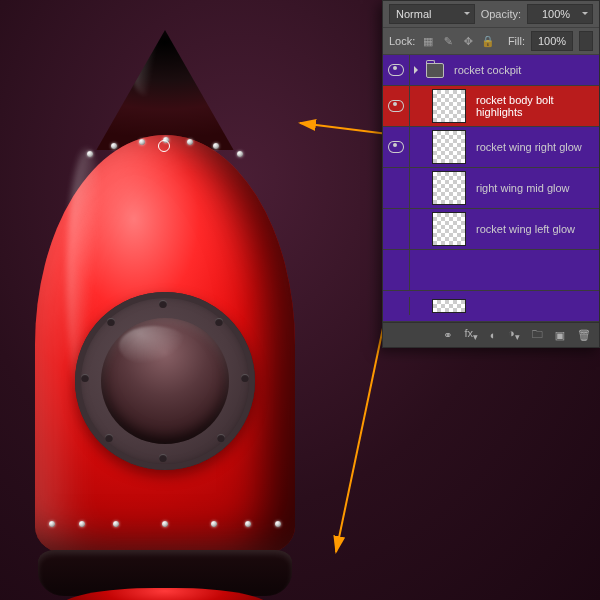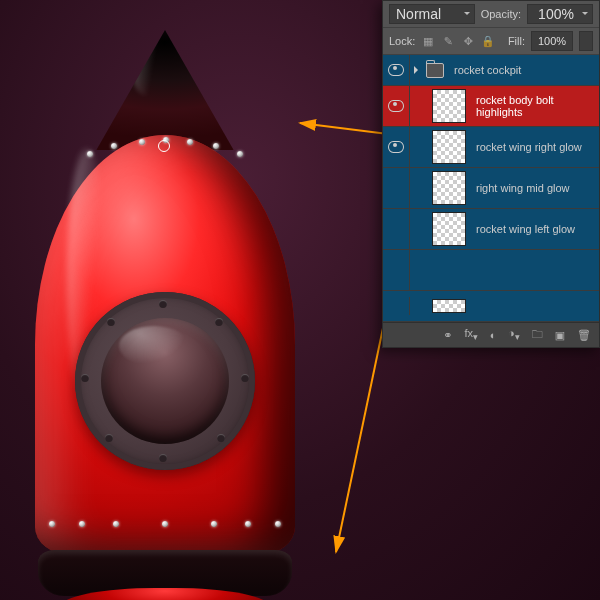--- a/index.html
+++ b/index.html
@@ -17,26 +17,26 @@
   .porthole .inner{position:absolute;top:26px;left:26px;right:26px;bottom:26px;border-radius:50%;background:radial-gradient(circle at 50% 28%,#886065 0%,#59383d 38%,#33181c 78%,#230e11 100%);box-shadow:inset 0 -6px 14px rgba(0,0,0,.7),inset 0 4px 10px rgba(255,255,255,.15)}
   .porthole .inner::before{content:"";position:absolute;top:8px;left:18px;width:70px;height:40px;border-radius:50%;background:radial-gradient(ellipse at 30% 20%,rgba(255,255,255,.35),transparent 65%);filter:blur(1px)}
   .pr{position:absolute;width:8px;height:8px;border-radius:50%;background:#2a2024;box-shadow:inset 0 1px 1px rgba(255,255,255,.25)}
   .base{position:absolute;top:520px;left:50%;transform:translateX(-50%);width:254px;height:46px;border-radius:16px 16px 26px 26px/12px 12px 24px 24px;background:linear-gradient(#1c0a0d,#0d0406);box-shadow:inset 0 4px 6px rgba(255,255,255,.1)}
   .engine{position:absolute;bottom:-18px;left:50%;transform:translateX(-50%);width:210px;height:30px;border-radius:50% 50% 40% 40%/70% 70% 40% 40%;background:radial-gradient(ellipse at 50% 10%,#ff3a3a 0%,#c40404 40%,#5a0000 100%)}
   .arrow{position:absolute;pointer-events:none}
   .wm{position:absolute;right:6px;color:rgba(255,255,255,.45);font:11px Arial;letter-spacing:.5px}
   
   .panel{position:absolute;top:0;right:0;width:216px;background:#535353;border:1px solid #2d2d2d;font-size:11px;box-shadow:-4px 4px 12px rgba(0,0,0,.5)}
   .row{display:flex;align-items:center;height:26px;border-bottom:1px solid #404040;padding:0 6px;gap:6px}
-  .drop{border:1px solid #323232;background:#3c3c3c;height:18px;display:flex;align-items:center;padding:0 14px 0 6px;font-size:14px;color:#ddd;position:relative}
+  .drop{border:1px solid #323232;background:#3c3c3c;height:18px;display:flex;align-items:center;padding:0 14px 0 6px;font-size:11px;color:#ddd;position:relative}
   .drop::after{content:"";position:absolute;right:4px;top:7px;border:3px solid transparent;border-top-color:#bbb}
   .numf{border:1px solid #323232;background:#3c3c3c;height:18px;width:40px;display:flex;align-items:center;justify-content:center;color:#ddd}
   .step{width:12px;height:18px;border:1px solid #323232;background:#3c3c3c}
   .lkico{opacity:.6;display:inline-flex;align-items:center;justify-content:center;width:14px;height:14px}
-  .lyr{display:flex;align-items:center;border-bottom:1px solid #3b3b3b;min-height:30px;background:#0c4a6e}
+  .lyr{display:flex;align-items:center;border-bottom:1px solid #3b3b3b;min-height:30px;background:#4c1d95}
   .lyr.sel{background:#b91c1c;color:#fff}
   .vis{width:26px;height:100%;display:flex;align-items:center;justify-content:center;border-right:1px solid #3b3b3b;min-height:30px}
   .eye{width:14px;height:10px;border:1px solid #ccc;border-radius:60% 60% 60% 60%/90% 90% 90% 90%;position:relative}
   .eye::after{content:"";position:absolute;top:1px;left:4px;width:4px;height:4px;border-radius:50%;background:#ccc}
   .indent{display:flex;align-items:center;padding:0 4px;gap:4px;flex:1;min-height:30px}
   .fld{width:16px;height:13px;border:1px solid #bbb;border-radius:0 2px 2px 2px;position:relative;background:#535353}
   .fld::before{content:"";position:absolute;top:-4px;left:-1px;width:7px;height:3px;border:1px solid #bbb;border-bottom:none;border-radius:2px 2px 0 0}
   .tw{border:4px solid transparent}
   .tw.r{border-left-color:#ccc}
   .tw.d{border-top-color:#ccc;margin-top:4px}

